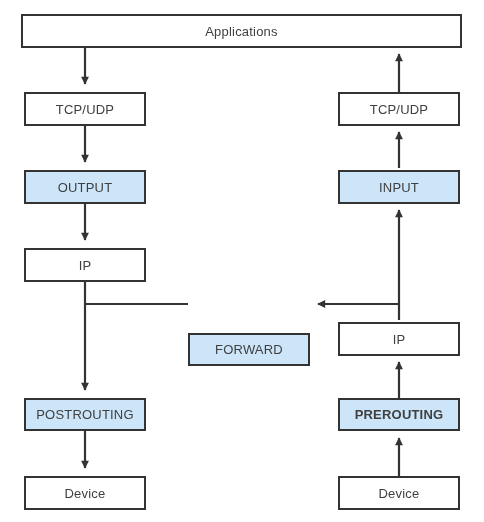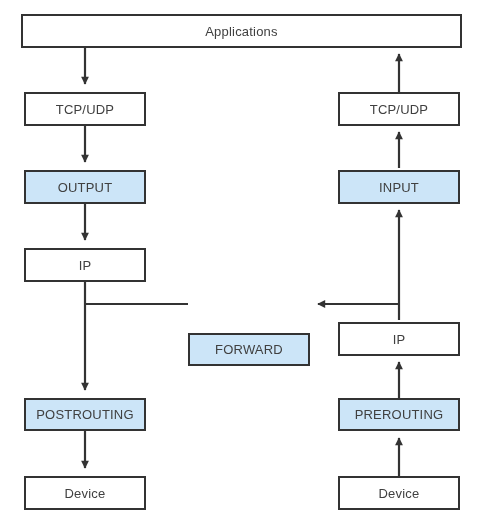--- a/index.html
+++ b/index.html
@@ -114,21 +114,21 @@
   </div>
 
   <div class="node" style="left: 338px; top: 322px; width: 122px; height: 34px; border-color: rgb(51, 51, 51); color: rgb(64, 64, 64); background: rgb(255, 255, 255);">
     <span class="node-label">IP</span>
   </div>
 
   <div class="node chain" style="left: 24px; top: 398px; width: 122px; height: 33px; border-color: rgb(51, 51, 51); color: rgb(64, 64, 64); background: rgb(204, 229, 248); text-align: center;">
     <span class="node-label">POSTROUTING</span>
   </div>
 
-  <div class="node chain" style="left: 338px; top: 398px; width: 122px; height: 33px; border-color: rgb(51, 51, 51); color: rgb(64, 64, 64); background: rgb(204, 229, 248);">
+  <div class="node chain" style="left: 338px; top: 398px; width: 122px; height: 33px; border-color: rgb(51, 51, 51); color: rgb(64, 64, 64); background: rgb(204, 229, 248); font-weight: bold;">
     <span class="node-label">PREROUTING</span>
   </div>
 
   <div class="node" style="left: 24px; top: 476px; width: 122px; height: 34px; border-color: rgb(51, 51, 51); color: rgb(64, 64, 64); background: rgb(255, 255, 255);">
     <span class="node-label">Device</span>
   </div>
 
   <div class="node" style="left: 338px; top: 476px; width: 122px; height: 34px; border-color: rgb(51, 51, 51); color: rgb(64, 64, 64); background: rgb(255, 255, 255);">
     <span class="node-label">Device</span>
   </div>

